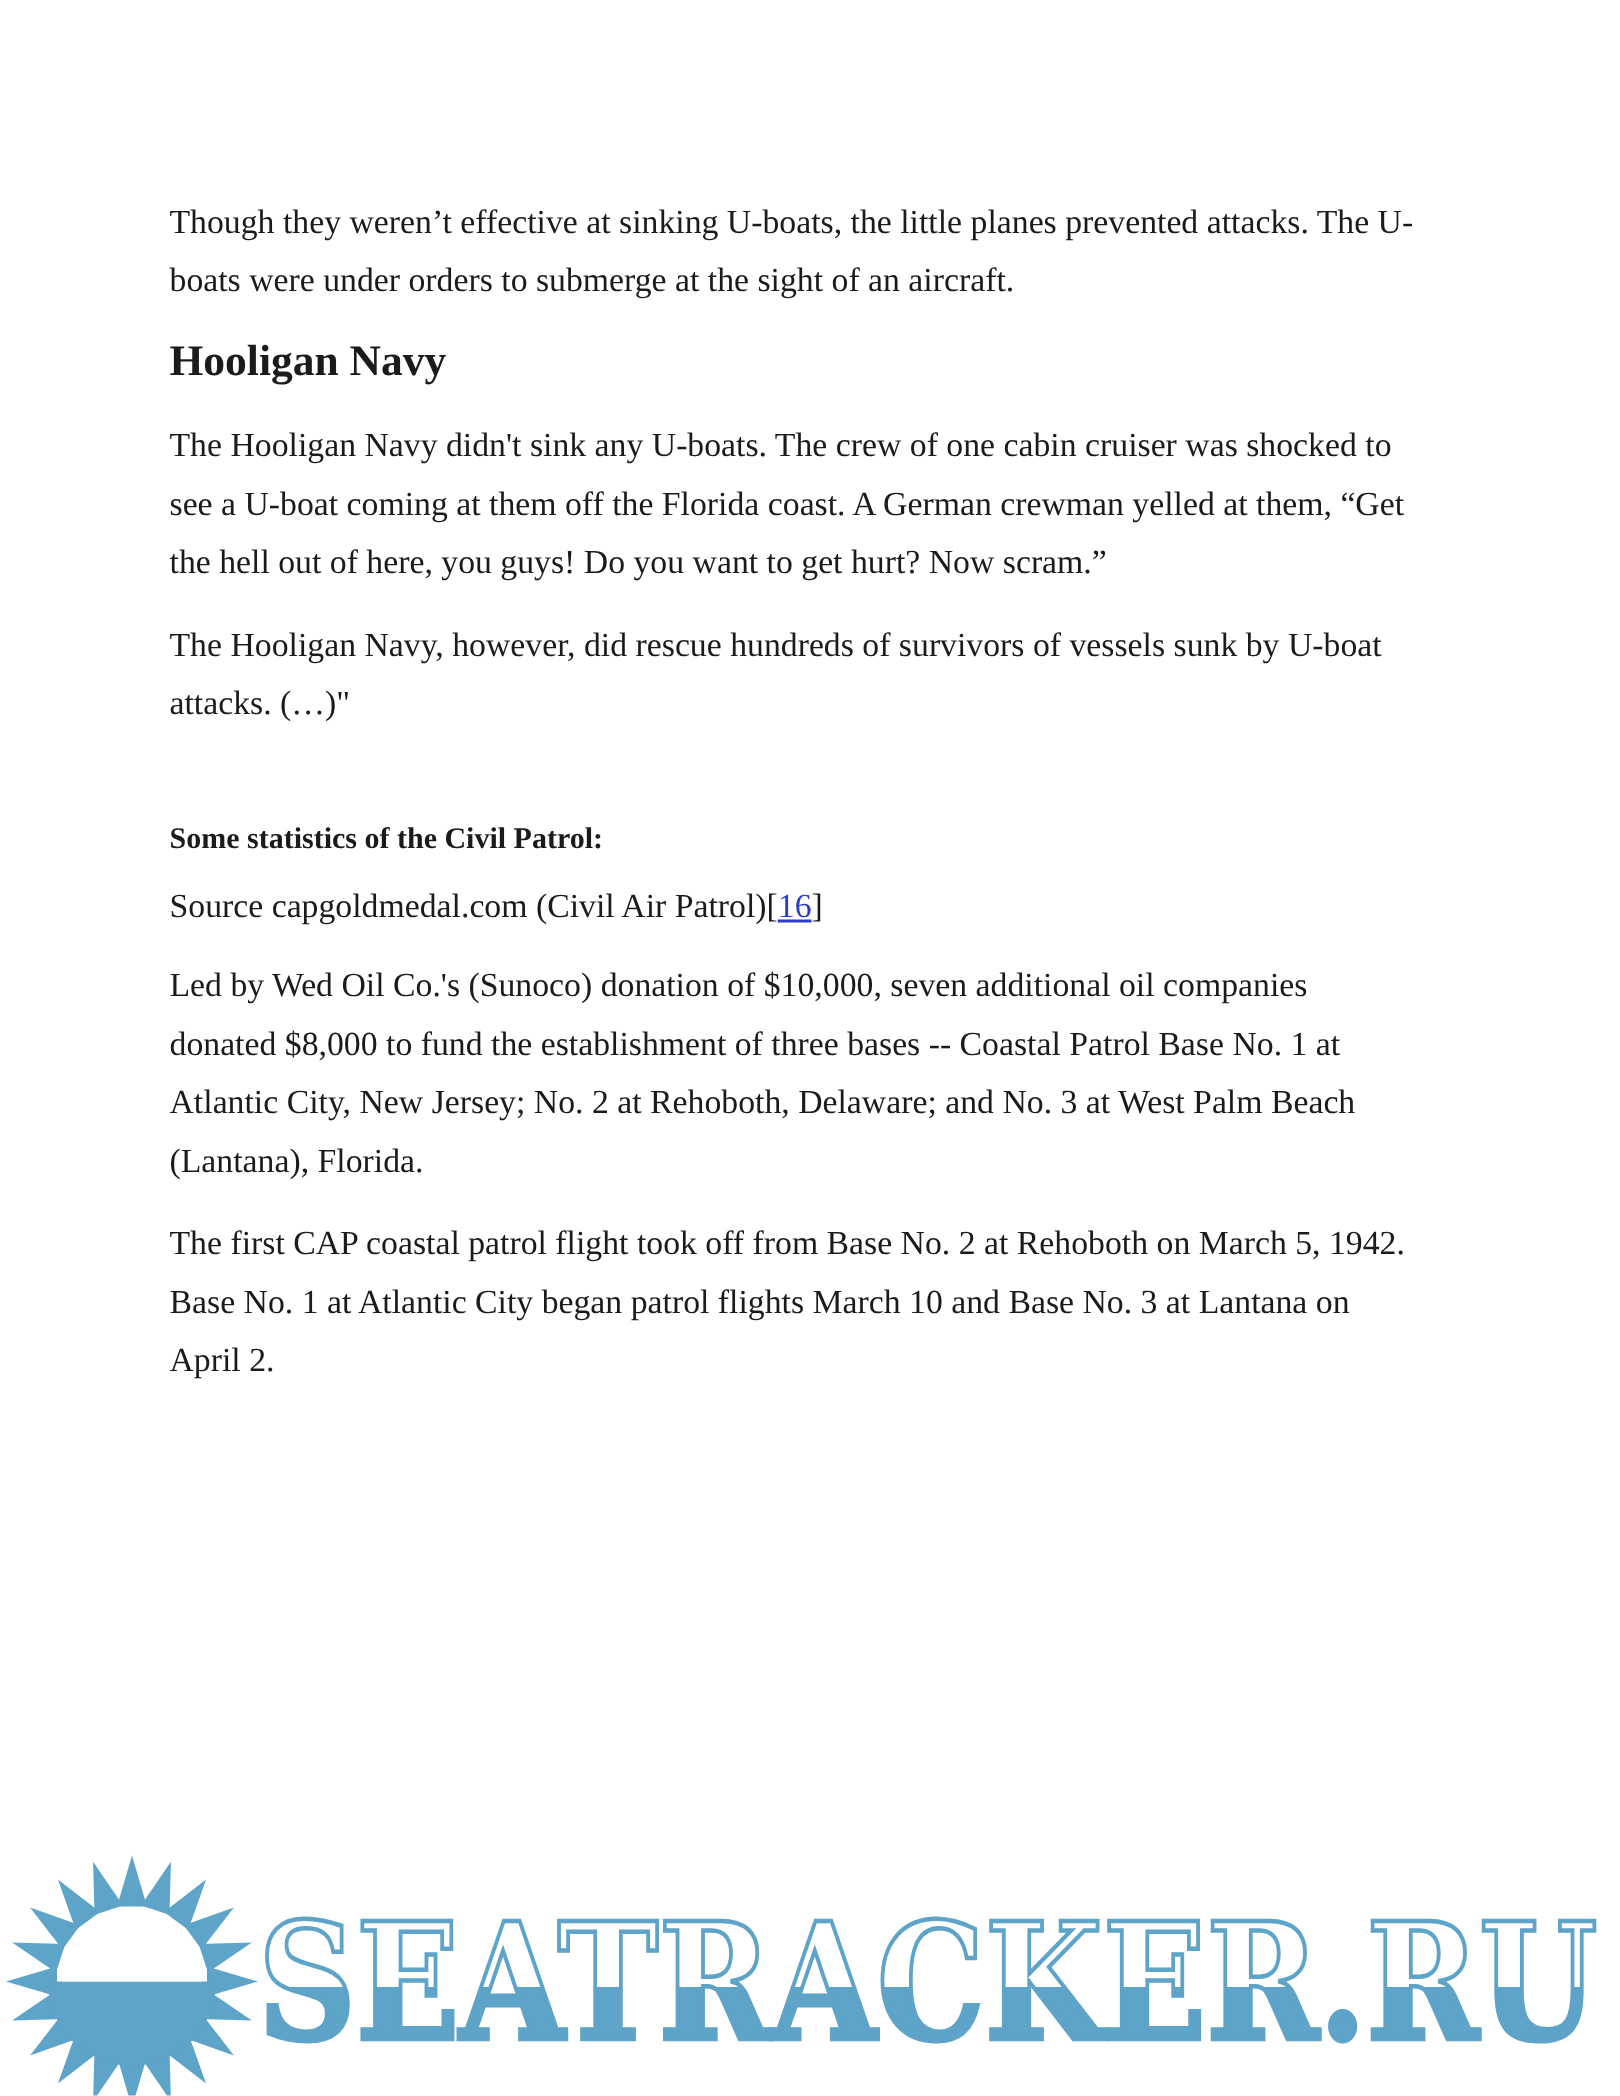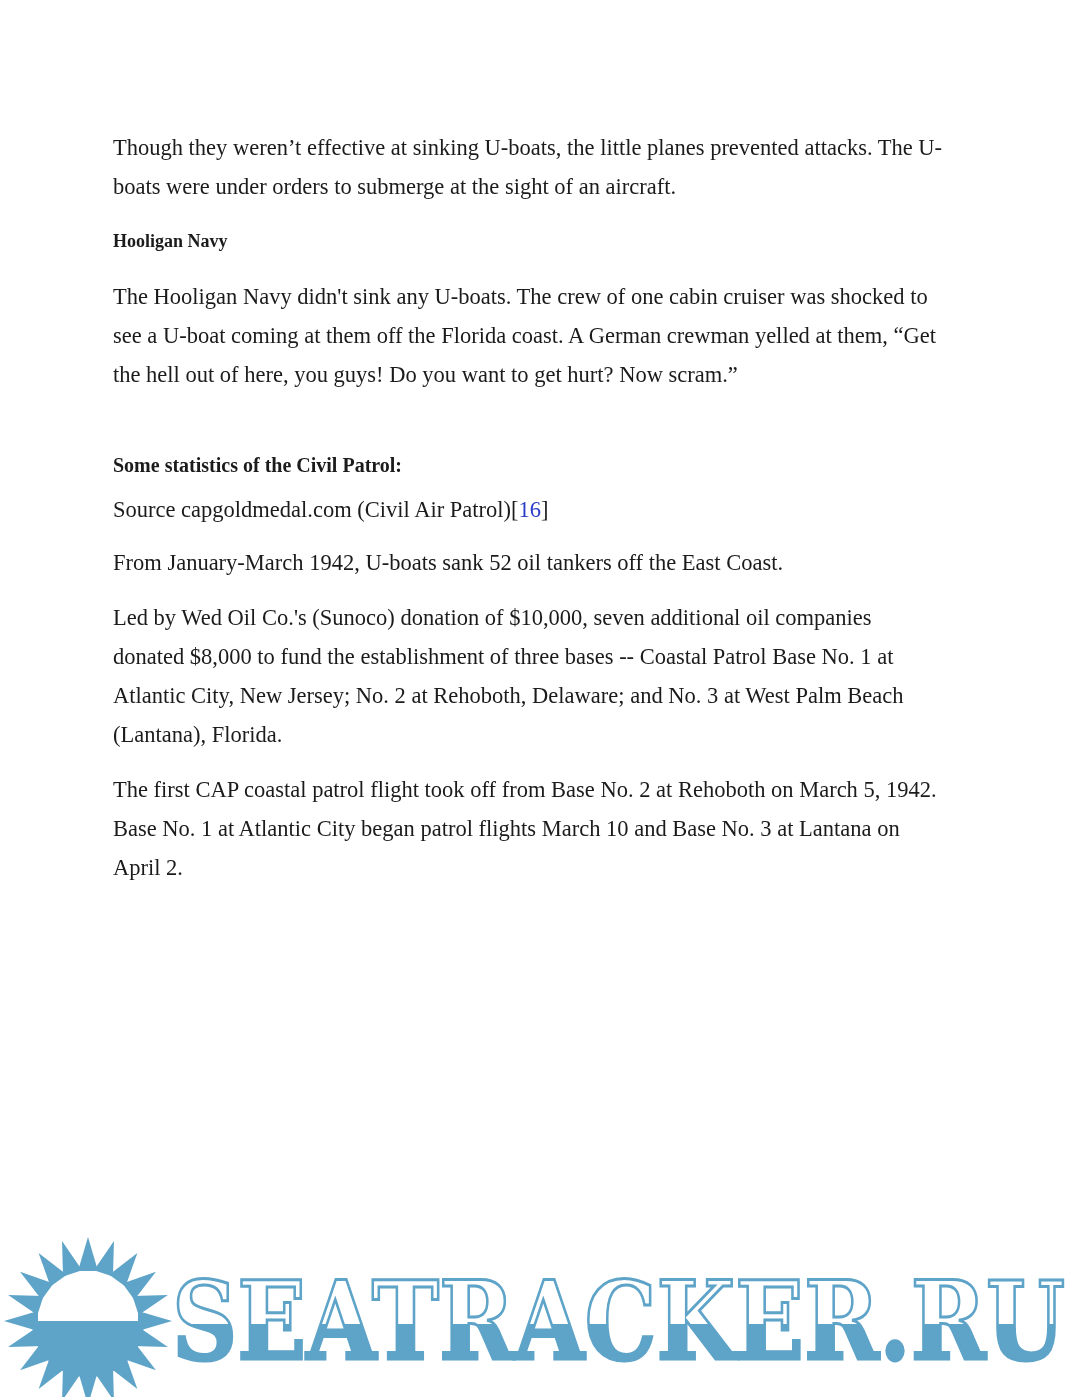--- a/index.html
+++ b/index.html
@@ -24,34 +24,35 @@
   .content {
     position: absolute;
     left: 113px;
     top: 128px;
     width: 830px;
   }
   .content p {
     margin: 0 0 16px 0;
   }
   h3.sub-heading {
-    font-size: 18px;
+    font-size: 29px;
     line-height: 39px;
     font-weight: bold;
     margin: 16px 0 16px 0;
   }
   h2.section-heading {
     font-size: 20px;
     line-height: 38px;
     font-weight: bold;
     margin: 52px 0 6px 0;
   }
   p.source-line { margin-bottom: 14px; }
   a.citation-link {
     color: var(--link);
+    text-decoration: underline;
     cursor: pointer;
   }
   .watermark {
     position: absolute;
     left: 0;
     bottom: -2px;
     pointer-events: none;
   }
   .ray { fill: var(--accent); }
   .sea-half { fill: var(--accent); }
@@ -72,26 +73,26 @@
 
 <div class="content">
 
   <p>Though they weren’t effective at sinking U-boats, the little planes prevented attacks. The U-boats were under orders to submerge at the sight of an aircraft.</p>
 
   <h3 class="sub-heading">Hooligan Navy</h3>
 
 
   <p>The Hooligan Navy didn't sink any U-boats. The crew of one cabin cruiser was shocked to see a U-boat coming at them off the Florida coast. A German crewman yelled at them, “Get the hell out of here, you guys! Do you want to get hurt? Now scram.”</p>
 
+  <p>The Hooligan Navy, however, did rescue hundreds of survivors of vessels sunk by U-boat attacks. (…)"</p>
 
   <h2 class="section-heading">Some statistics of the Civil Patrol:</h2>
 
   <p class="source-line"><span>Source capgoldmedal.com (Civil Air Patrol)[</span><a class="citation-link">16</a><span>]</span></p>
 
-  <p>From January-March 1942, U-boats sank 52 oil tankers off the East Coast.</p>
 
   <p>Led by Wed Oil Co.'s (Sunoco) donation of $10,000, seven additional oil companies donated $8,000 to fund the establishment of three bases -- Coastal Patrol Base No. 1 at Atlantic City, New Jersey; No. 2 at Rehoboth, Delaware; and No. 3 at West Palm Beach (Lantana), Florida.</p>
 
   <p>The first CAP coastal patrol flight took off from Base No. 2 at Rehoboth on March 5, 1942. Base No. 1 at Atlantic City began patrol flights March 10 and Base No. 3 at Lantana on April 2.</p>
 
 </div>
 
 <svg class="watermark" width="1080" height="162" viewBox="0 0 1080 162" aria-hidden="true">
   <defs>
     <linearGradient id="waterline" x1="0" y1="0" x2="0" y2="1">

